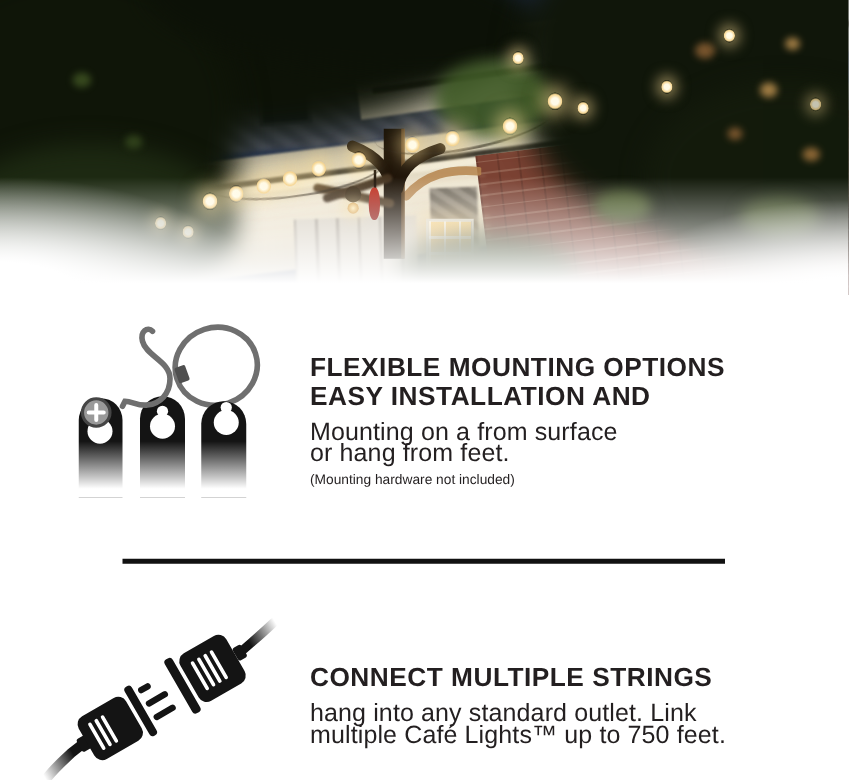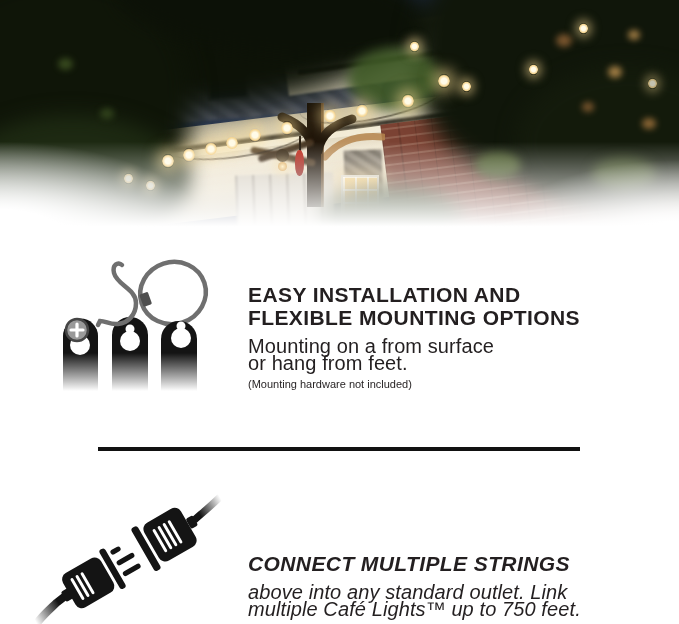--- a/index.html
+++ b/index.html
@@ -72,21 +72,21 @@
   .ph-fade{left:0;top:0;width:679px;height:236px;
     background:linear-gradient(180deg,rgba(255,255,255,0) 60%,rgba(255,255,255,.55) 80%,#fff 96%),
       radial-gradient(45% 60% at 0% 102%,#fff 22%,rgba(255,255,255,0) 70%),
       radial-gradient(42% 55% at 100% 104%,#fff 18%,rgba(255,255,255,0) 66%);}
   
   .divider{position:absolute;left:98px;top:447px;width:482px;height:4px;}
   .icon-mounts{position:absolute;left:48px;top:253px;}
   .icon-plugs{position:absolute;left:2px;top:494px;}
   .txt{position:absolute;left:248px;}
   .txt-install{top:283px;}
-  .txt-connect{top:552px;font-style:italic;}
+  .txt-connect{top:531px;}
   .h1{font-size:21px;font-weight:700;line-height:23px;letter-spacing:.4px;}
   .b1{font-size:20px;line-height:17px;letter-spacing:.1px;margin-top:9px;}
   .b1 div{padding-top:0;}
   .note{font-size:11px;line-height:19px;margin-top:3px;}
   .b1 .bl{margin-top:0;}
   .bl + .bl{margin-top:0;}
 </style>
 </head>
 <body>
 
@@ -181,22 +181,22 @@
 
     <circle cx="29" cy="77" r="11" fill="#999999" stroke="#454545" stroke-width="2.5"></circle>
     <path d="M23,77 H35 M29,71 V83" stroke="#ffffff" stroke-width="3.2" stroke-linecap="round"></path>
 
     <path d="M74,12 C70,8 64,12 66,20 C69,32 88,36 88,50 C88,62 80,70 70,71 C62,72 58,68 52,68 L50,72" fill="none" stroke="#6f6f6f" stroke-width="4.5" stroke-linecap="round"></path>
 
     <rect x="0" y="100" width="195" height="45" fill="url(#tabfade)"></rect>
   </svg>
 
   <div class="txt txt-install">
+    <div class="h1">FLEXIBLE MOUNTING OPTIONS</div>
     <div class="h1">EASY INSTALLATION AND</div>
-    <div class="h1">FLEXIBLE MOUNTING OPTIONS</div>
     <div class="b1">
       <div class="bl">Mounting on a from surface</div>
       <div class="bl">or hang from feet.</div>
     </div>
     <div class="note">(Mounting hardware not included)</div>
   </div>
 
   <div class="divider" style="background:#111111;"></div>
 
   <svg class="icon-plugs" width="235" height="130" viewBox="0 0 235 130">
@@ -230,18 +230,18 @@
       <rect x="211" y="46" width="4" height="36" rx="2" fill="#ffffff"></rect>
       <rect x="219" y="46" width="4" height="36" rx="2" fill="#ffffff"></rect>
       <rect x="242" y="56" width="11" height="16" rx="3" fill="#141414"></rect>
       <path d="M253,63 C268,60 280,58 296,54" fill="none" stroke="url(#cordR)" stroke-width="10" stroke-linecap="round"></path>
     </g>
   </svg>
 
   <div class="txt txt-connect">
     <div class="h1">CONNECT MULTIPLE STRINGS</div>
     <div class="b1">
-      <div class="bl">above into any standard outlet. Link</div>
+      <div class="bl">hang into any standard outlet. Link</div>
       <div class="bl">multiple Café Lights™ up to 750 feet.</div>
     </div>
   </div>
 
 </div>
 
 </body></html>

